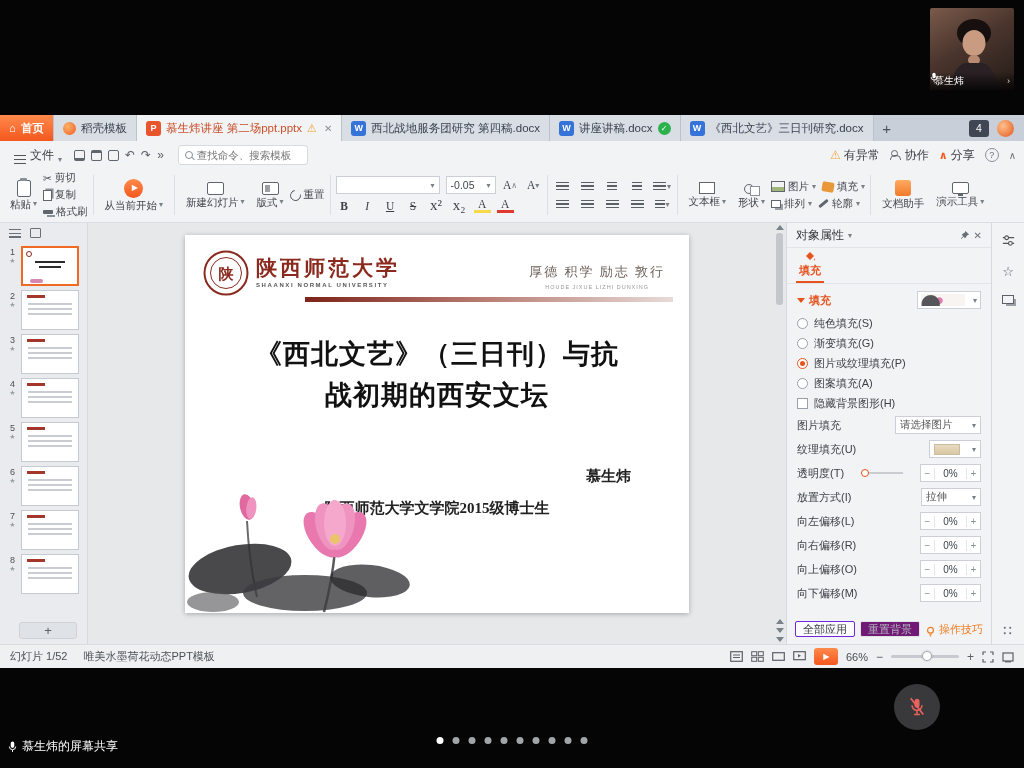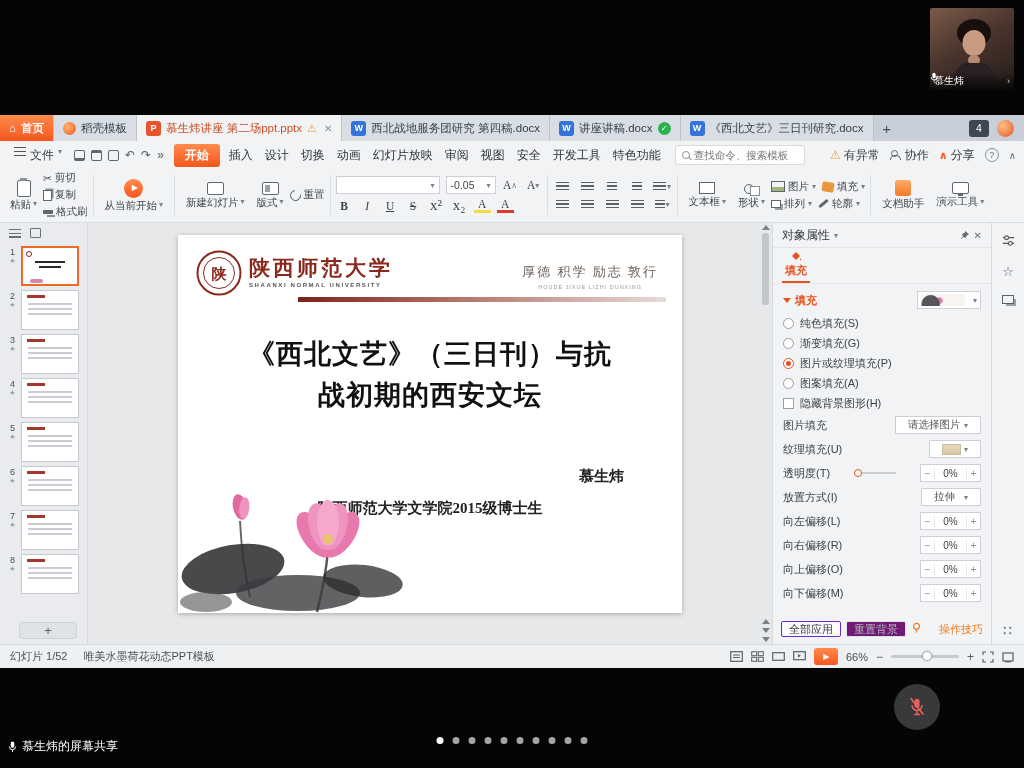--- a/index.html
+++ b/index.html
@@ -34,21 +34,21 @@
   .tab-warning{color:#f2a33a;font-size:11px}
   .tab-close{color:#8a9099;font-size:10px;margin-left:2px}
   .newtab{width:26px;display:flex;align-items:center;justify-content:center;color:#4a5260;font-size:15px}
   .tabbar-right{margin-left:auto;display:flex;align-items:center;gap:8px;padding:0 10px}
   .win-badge{min-width:20px;height:17px;background:#3f4654;color:#fff;border-radius:3px;display:flex;
        align-items:center;justify-content:center;font-size:10.5px;padding:0 4px}
   .avatar{width:17px;height:17px;border-radius:50%;background:radial-gradient(circle at 35% 35%,#ffc089,#e2571f)}
 
   
   .menubar{flex:0 0 28px;display:flex;align-items:center;padding:0 8px;background:#f2f3f5}
-  .file-btn{display:flex;align-items:flex-start;gap:4px;padding:2px 6px}
+  .file-btn{display:flex;align-items:flex-end;gap:4px;padding:2px 6px}
   .hamburger{width:12px;height:9px;background:repeating-linear-gradient(to bottom,#555 0 1.5px,transparent 1.5px 3.8px)}
   .qa{display:flex;align-items:center;gap:6px;margin:0 6px;color:#5a6068}
   .qa-box{width:11px;height:11px;border:1.3px solid #5f666e;border-radius:2px}
   .qa-box.save{border-bottom-width:3px}
   .qa-box.print{border-top-width:3px}
   .qa-glyph{font-size:12px;color:#5a6068}
   .mtabs{display:flex;align-items:center;margin-left:4px}
   .mtab{padding:3px 6px;color:#2f343a;white-space:nowrap}
   .mtab.active{background:linear-gradient(#ff8a4c,#f4571d);color:#fff;border-radius:3px;font-weight:bold;
        padding:3px 11px;margin-right:3px}
@@ -185,33 +185,33 @@
        radial-gradient(circle at 42% 55%,#e07eb0 0 11%,transparent 14%),
        #f7f4f2}
   .p-opt{display:flex;align-items:center;gap:6px;height:20px}
   .radio{width:11px;height:11px;border:1px solid #9aa0a8;border-radius:50%;background:#fff;flex:0 0 auto;
        display:flex;align-items:center;justify-content:center}
   .p-opt.checked .radio{border-color:#e8521d}
   .p-opt.checked .radio::after{content:"";width:5px;height:5px;border-radius:50%;background:#e8521d}
   .checkbox{width:11px;height:11px;border:1px solid #9aa0a8;background:#fff;flex:0 0 auto}
   .p-row{display:flex;align-items:center;justify-content:space-between;height:24px}
   .dd{height:18px;border:1px solid #ccd0d6;background:#fff;display:flex;align-items:center;justify-content:space-between;
-       gap:3px;padding:0 12px;color:#555;font-size:10.5px;white-space:nowrap;overflow:hidden}
+       gap:3px;padding:0 4px;color:#555;font-size:10.5px;white-space:nowrap;overflow:hidden}
   .dd.w86{width:86px}.dd.w60{width:60px}.dd.w52{width:52px}
   .texture-swatch{width:26px;height:11px;background:linear-gradient(#e8dbc0,#d9c7a5);border:1px solid #c9bda0}
   .slider{width:42px;height:2px;background:#c9cdd2;position:relative;flex:0 0 auto}
   .slider-thumb{position:absolute;left:0;top:-3px;width:8px;height:8px;border-radius:50%;background:#fff;border:1.5px solid #e8521d}
   .stepper{display:flex;align-items:center;height:18px;border:1px solid #ccd0d6;background:#fff}
   .step-btn{width:13px;text-align:center;color:#8a9099;font-size:10px}
   .step-val{width:33px;text-align:center;border-left:1px solid #e3e5e9;border-right:1px solid #e3e5e9;color:#3c4146;font-size:10px}
   .p-foot{margin-top:auto;display:flex;align-items:center;gap:5px;padding:6px 8px 7px}
   .btn{height:16px;padding:0 7px;border:1px solid #6d28d9;background:#fbfbfc;border-radius:2px;display:flex;
        align-items:center;font-size:11px;color:#3c4146;white-space:nowrap}
   .btn.disabled{color:#b0b4ba;background:#701a75;border-color:#dfe2e6}
-  .tips{margin-left:auto;display:flex;align-items:flex-start;gap:17px;color:#f07c1f;white-space:nowrap}
+  .tips{margin-left:auto;display:flex;align-items:flex-end;gap:3px;color:#f07c1f;white-space:nowrap}
 
   
   .rail{flex:0 0 33px;background:#f2f3f5;border-left:1px solid #d6d9dd;display:flex;flex-direction:column;
        align-items:center;padding:10px 0 7px;gap:17px}
   .rail .glyph{font-size:13px;color:#5a6066;line-height:1}
   .ic-layers{width:12px;height:9px;border:1.2px solid #5a6066;box-shadow:3px 3px 0 -1px #9aa0a6;background:#f2f3f5}
   .rail-bottom{margin-top:auto;width:12px;height:12px;
        background-image:radial-gradient(circle,#6a7078 1.1px,transparent 1.4px);background-size:5.5px 5.5px}
 
   
@@ -302,33 +302,20 @@
         <span>文件</span>
         <span class="caret">▾</span>
       </div>
       <div class="qa">
         <span class="qa-box save"></span>
         <span class="qa-box print"></span>
         <span class="qa-box"></span>
         <span class="qa-glyph">↶</span>
         <span class="qa-glyph">↷</span>
         <span class="qa-glyph">»</span>
-      </div>
-      <div class="mtabs">
-        <span class="mtab active">开始</span>
-        <span class="mtab">插入</span>
-        <span class="mtab">设计</span>
-        <span class="mtab">切换</span>
-        <span class="mtab">动画</span>
-        <span class="mtab">幻灯片放映</span>
-        <span class="mtab">审阅</span>
-        <span class="mtab">视图</span>
-        <span class="mtab">安全</span>
-        <span class="mtab">开发工具</span>
-        <span class="mtab">特色功能</span>
       </div>
       <div class="searchbox">
         <span class="search-glass"></span>
         <input class="search-input" placeholder="查找命令、搜索模板" style="">
       </div>
       <div class="menubar-right">
         <span class="mr-item">
           <span class="warn-ico">⚠</span>
           <span>有异常</span>
         </span>

